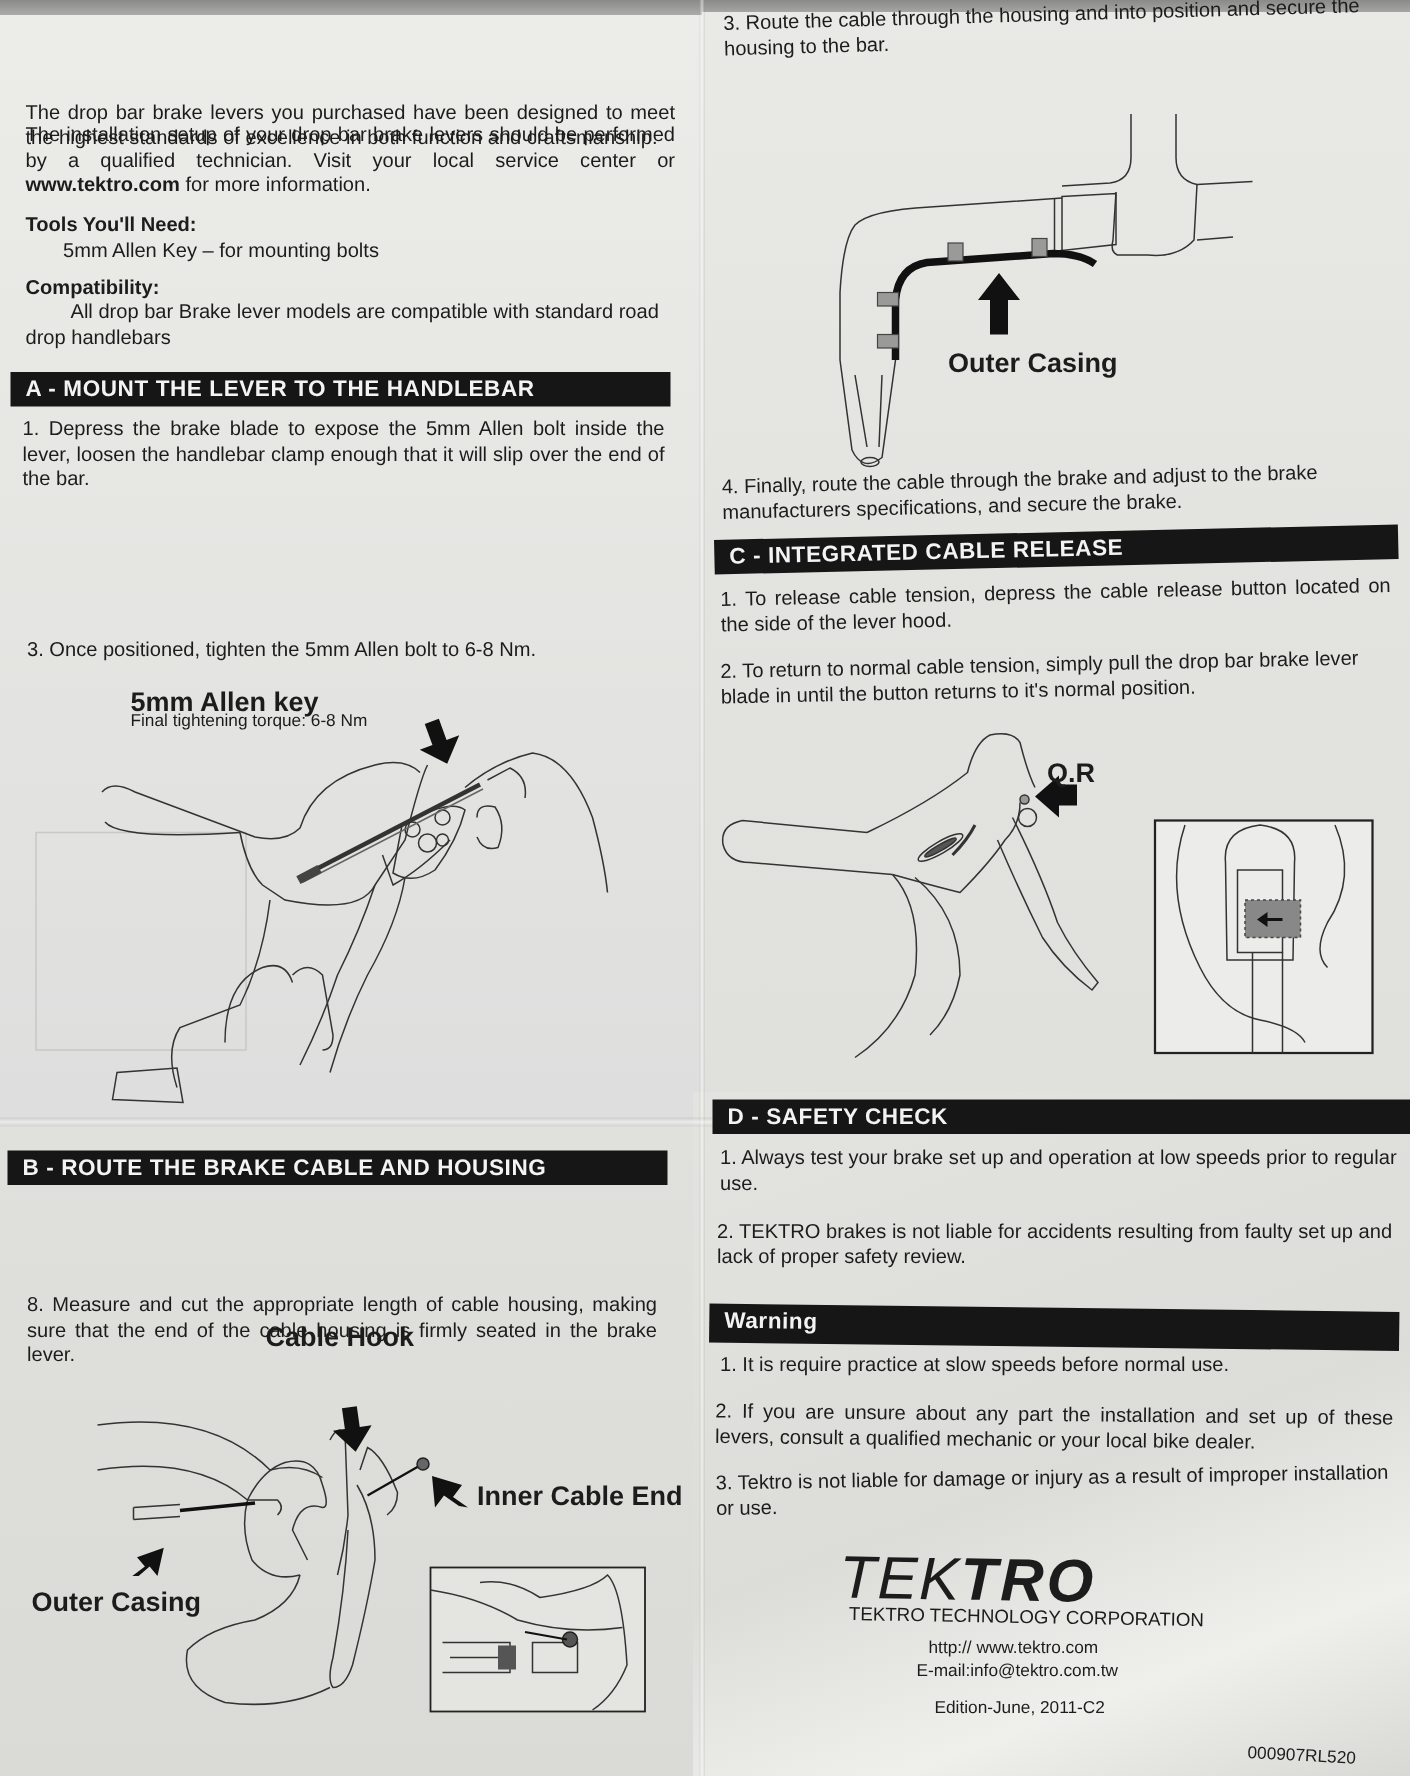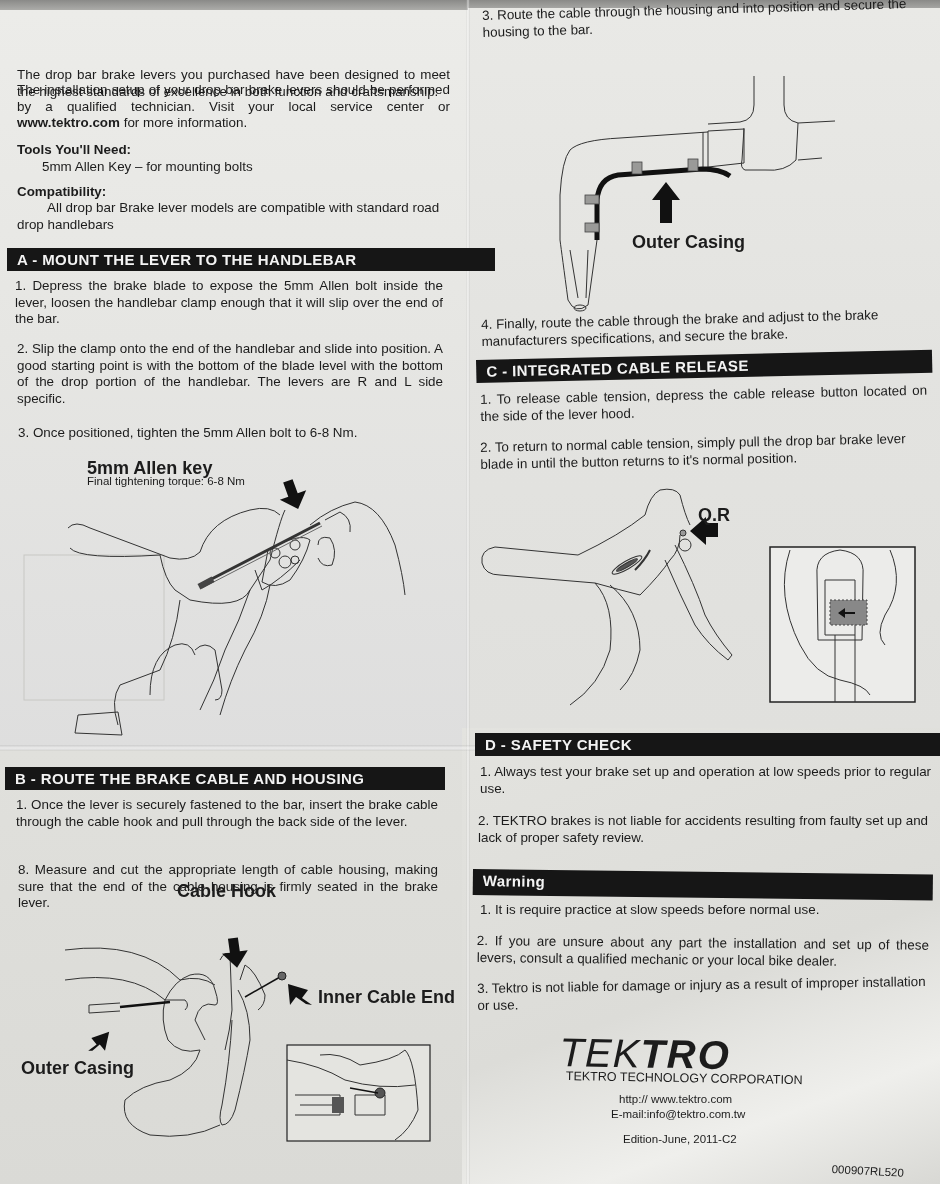--- a/index.html
+++ b/index.html
@@ -53,23 +53,22 @@
 
   <p class="txt just" style="left:17px; top:33px; width:433px;margin-top:34px;">The drop bar brake levers you purchased have been designed to meet the highest standards of excellence in both function and craftsmanship.</p>
   <p class="txt just" style="left:17px; top:82px; width:433px;"><span>The installation setup of your drop bar brake levers should be performed by a qualified technician. Visit your local service center or </span><span class="b">www.tektro.com</span><span> for more information.</span></p>
 
   <p class="txt b" style="left:17px; top:142px;">Tools You'll Need:</p>
   <p class="txt" style="left:42px; top:159px;">5mm Allen Key – for mounting bolts</p>
 
   <p class="txt b" style="left:17px; top:184px;">Compatibility:</p>
   <p class="txt" style="left:17px; top:200px; width:433px; text-indent:30px;">All drop bar Brake lever models are compatible with standard road drop handlebars</p>
 
-  <div class="hdr" style="left:7px; top:248px; width:488px;">A - MOUNT THE LEVER TO THE HANDLEBAR</div>
+  <div class="hdr" style="left:7px; top:248px; width:440px;">A - MOUNT THE LEVER TO THE HANDLEBAR</div>
   <p class="txt just" style="left:15px; top:278px; width:428px;">1. Depress the brake blade to expose the 5mm Allen bolt inside the lever, loosen the handlebar clamp enough that it will slip over the end of the bar.</p>
-  <p class="txt just" style="left:17px; top:341px; width:426px;">2. Slip the clamp onto the end of the handlebar and slide into position. A good starting point is with the bottom of the blade level with the bottom of the drop portion of the handlebar. The levers are R and L side specific.</p>
   <p class="txt" style="left:18px; top:425px;">3. Once positioned, tighten the 5mm Allen bolt to 6-8 Nm.</p>
 
   <div class="label" style="left:87px; top:458px;">5mm Allen key</div>
   <div class="small" style="left:87px; top:475px;">Final tightening torque: 6-8 Nm</div>
 
   <svg style="left:0; top:450px;" width="470" height="300" viewBox="0 0 470 300">
     <g fill="none" stroke="#333" stroke-width="1">
 
       <rect x="24" y="105" width="140" height="145" stroke="#c8c8c4"></rect>
 
@@ -171,21 +170,20 @@
       <path d="M355 105 L385 105 L385 160 L355 160 Z"></path>
       <line x1="365" y1="160" x2="365" y2="227"></line>
       <line x1="385" y1="160" x2="385" y2="227"></line>
     </g>
     <rect x="360" y="125" width="37" height="25" fill="#888" stroke="#444" stroke-dasharray="2 2"></rect>
     <path d="M385 137 L375 137 L375 133 L368 138 L375 143 L375 139 L385 139 Z" fill="#111"></path>
   </svg>
   <div class="label" style="left:698px; top:505px;">Q.R</div>
 
   <div class="hdr" style="left:5px; top:767px; width:440px;">B - ROUTE THE BRAKE CABLE AND HOUSING</div>
-  <p class="txt just" style="left:16px; top:797px; width:422px;">1. Once the lever is securely fastened to the bar, insert the brake cable through the cable hook and pull through the back side of the lever.</p>
   <p class="txt just" style="left:18px; top:862px; width:420px;">8. Measure and cut the appropriate length of cable housing, making sure that the end of the cable housing is firmly seated in the brake lever.</p>
 
   <svg style="left:0; top:910px;" width="470" height="240" viewBox="0 0 470 240">
     <g fill="none" stroke="#333" stroke-width="1">
       <path d="M65 40 Q140 30 180 70 Q200 65 215 75"></path>
       <path d="M65 70 Q130 60 165 90 Q160 110 168 130 Q180 145 200 140"></path>
       <path d="M89 95 L120 93 M89 103 L120 101 M89 95 L89 103"></path>
       <path d="M165 90 Q175 70 190 65 Q210 60 215 80 Q220 95 215 95 Q200 90 195 110 L205 130"></path>
       <path d="M220 50 Q225 40 230 45 L232 100 Q230 120 225 140"></path>
 

